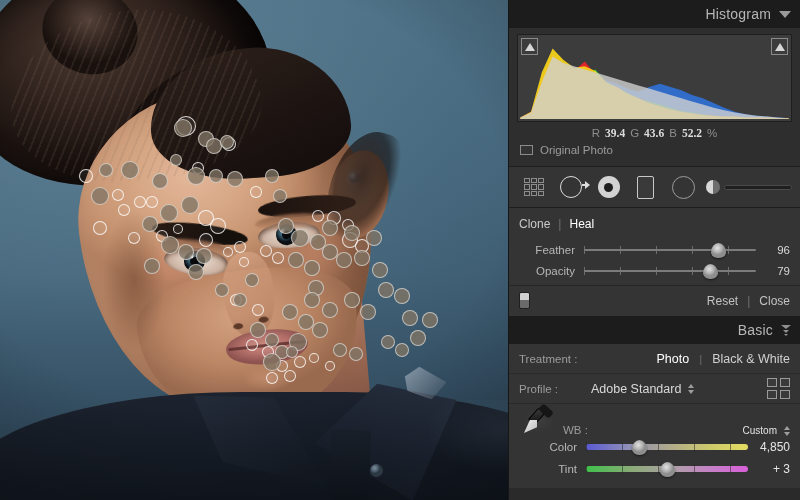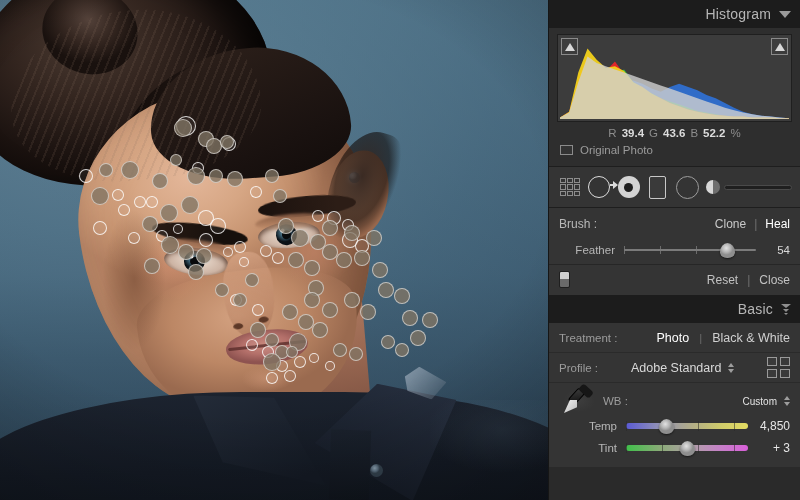--- a/index.html
+++ b/index.html
@@ -106,21 +106,21 @@
   .necklace{left:404px;top:368px;width:42px;height:30px;
       background:linear-gradient(120deg, rgba(160,175,190,.75), rgba(90,105,120,.3));
       clip-path:polygon(0 40%,30% 0,100% 35%,72% 100%,12% 86%);transform:rotate(10deg);filter:blur(.4px);}
 
   
   .spot{position:absolute;border-radius:50%;box-sizing:border-box;}
   .spot.dst{background:rgba(128,116,100,.78);border:1px solid rgba(255,255,255,.55);}
   .spot.src{background:rgba(255,255,255,.06);border:1.4px solid rgba(255,255,255,.80);}
 
   
-  #panel{width:252px;height:500px;background:#2a2a2a;box-sizing:border-box;
+  #panel{width:292px;height:500px;background:#2a2a2a;box-sizing:border-box;
          border-left:1px solid #161616;display:flex;flex-direction:column;}
   .sec-head{height:28px;display:flex;align-items:center;justify-content:flex-end;
             gap:8px;padding:0 9px;background:#1c1c1c;color:#b6b6b6;font-size:14px;flex:none;}
   .sec-head .ttl{letter-spacing:.2px;}
   .tri{width:0;height:0;border-left:6px solid transparent;border-right:6px solid transparent;
        border-top:7px solid #9a9a9a;}
   .tri3{display:flex;flex-direction:column;align-items:center;gap:1px;}
   .tri3 i{display:block;width:0;height:0;border-left:5px solid transparent;
           border-right:5px solid transparent;border-top:4px solid #8f8f8f;}
   .tri3 i:nth-child(2){border-left-width:3.5px;border-right-width:3.5px;border-top-width:3px;}
@@ -129,21 +129,21 @@
   
   .hist-wrap{background:#2e2e2e;padding:6px 8px 4px;flex:none;}
   .hist{position:relative;height:88px;background:#3c3c3c;border:1px solid #1f1f1f;box-sizing:border-box;}
   .clip{position:absolute;top:3px;width:17px;height:17px;background:#3c3c3c;border:1px solid #8a8a8a;
         display:flex;align-items:center;justify-content:center;box-sizing:border-box;}
   .clip .up{width:0;height:0;border-left:5px solid transparent;border-right:5px solid transparent;
             border-bottom:8px solid #d8d8d8;}
   .clip.l{left:3px;} .clip.r{right:3px;}
   .rgbrow{display:flex;align-items:center;justify-content:center;gap:5px;
           font-size:11.5px;color:#8d8d8d;padding:5px 0 3px;}
-  .rgbrow b{color:#dcdcdc;font-weight:bold;}
+  .rgbrow b{color:#dcdcdc;font-weight:bold;font-family:Liberation Serif, serif;}
   .origrow{display:flex;align-items:center;gap:7px;padding:2px 2px 6px 3px;font-size:11.5px;color:#9b9b9b;text-align:center;}
   .chk{width:13px;height:10px;border:1px solid #8b8b8b;box-sizing:border-box;background:#333;}
 
   
   .toolstrip{background:#343434;border-top:1px solid #1e1e1e;border-bottom:1px solid #1e1e1e;
              height:40px;display:flex;align-items:center;padding:0 8px;gap:4px;flex:none;}
   .tool{width:34px;height:30px;display:flex;align-items:center;justify-content:center;}
   .t-grid{width:20px;height:18px;display:grid;grid-template-columns:repeat(3,1fr);
           grid-template-rows:repeat(3,1fr);gap:1px;}
   .t-grid s{display:block;border:1px dashed #8d8d8d;}
@@ -196,21 +196,21 @@
   .vsep{color:#6a6a6a;margin:0 10px;}
   .prof{color:#d9d9d9;font-size:12.5px;}
   .updown{display:inline-flex;flex-direction:column;gap:2px;margin-left:7px;}
   .updown i{display:block;width:0;height:0;border-left:3.5px solid transparent;border-right:3.5px solid transparent;}
   .updown i:first-child{border-bottom:4px solid #9d9d9d;}
   .updown i:last-child{border-top:4px solid #9d9d9d;}
   .quad{display:grid;grid-template-columns:10px 10px;grid-template-rows:9px 9px;gap:3px;}
   .quad s{display:block;border:1px solid #9a9a9a;background:#3a3a3a;}
 
   .wbzone{background:#343434;padding:4px 10px 8px;position:relative;}
-  .wbrow{display:flex;align-items:center;height:28px;font-size:11.5px;color:#9c9c9c;}
+  .wbrow{display:flex;align-items:flex-end;height:28px;font-size:11.5px;color:#9c9c9c;}
   .dropper{position:relative;width:44px;height:30px;}
   .dropper .pad{position:absolute;left:0;top:1px;width:40px;height:28px;border-radius:5px;
       background:radial-gradient(52% 52% at 50% 50%, #3d3d3d, #343434 75%);}
   .dropper .body{position:absolute;left:13px;top:2px;width:9px;height:17px;border-radius:3px;
       background:linear-gradient(135deg,#3a3a3a,#121212);transform:rotate(42deg);border:1px solid #000;box-sizing:border-box;}
   .dropper .tip{position:absolute;left:5px;top:14px;width:13px;height:13px;
       background:linear-gradient(135deg,#f2f2f2,#b9b9b9);clip-path:polygon(100% 0,100% 55%,0 100%,45% 0);transform:rotate(0deg);}
   .dropper .cap{position:absolute;left:20px;top:1px;width:14px;height:8px;border-radius:3px;
       background:#161616;transform:rotate(42deg);}
   .wbrow .k{width:64px;}
@@ -447,34 +447,42 @@
         <div class="t-ell"></div>
       </div>
       <div class="t-amt">
         <span class="half"></span>
         <span class="trk"></span>
       </div>
     </div>
 
     <div class="brushblk">
       <div class="brow">
-        <span class="lbl">Brush :</span>
         <span class="clone">Clone</span>
         <span class="sep">|</span>
         <span class="heal">Heal</span>
       </div>
       <div id="brush-sliders">
           <div class="srow">
             <span class="nm">Feather</span>
             <span class="sl">
               <span class="ticks"></span>
               <span class="track"></span>
               <span class="knob" style="left: 78%;"></span>
             </span>
-            <span class="val">54</span>
+            <span class="val">96</span>
+          </div>
+          <div class="srow">
+            <span class="nm">Opacity</span>
+            <span class="sl">
+              <span class="ticks"></span>
+              <span class="track"></span>
+              <span class="knob" style="left: 73%;"></span>
+            </span>
+            <span class="val">79</span>
           </div>
         </div>
     </div>
 
     <div class="footrow">
       <span class="stamp"></span>
       <span class="sp"></span>
       <span>Reset</span>
       <span class="sep">|</span>
       <span>Close</span>
@@ -525,21 +533,21 @@
           <span class="k">WB :</span>
           <span class="sp"></span>
           <span class="wbval">Custom</span>
           <span class="updown">
               <i></i>
               <i></i>
             </span>
         </div>
         <div id="basic-sliders">
             <div class="grow">
-              <span class="nm">Temp</span>
+              <span class="nm">Color</span>
               <span class="sl">
                 <span class="gtrack gtemp"></span>
                 <span class="gticks"></span>
                 <span class="knob" style="left: 33%;"></span>
               </span>
               <span class="val">4,850</span>
             </div>
             <div class="grow">
               <span class="nm">Tint</span>
               <span class="sl">

